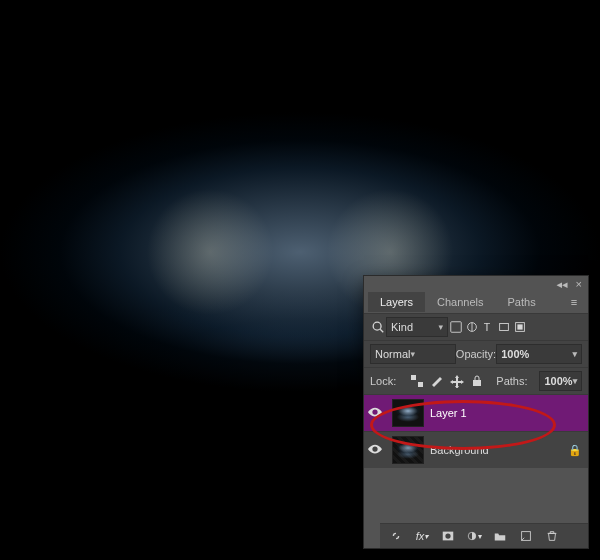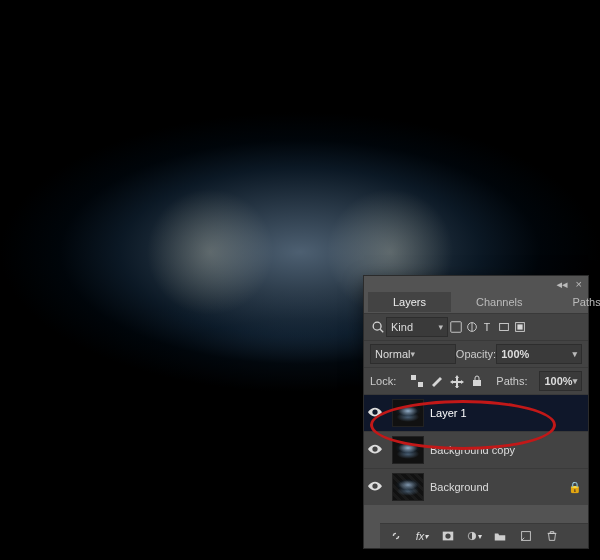--- a/index.html
+++ b/index.html
@@ -1,38 +1,38 @@
 <!DOCTYPE html>
 <html><head>
 <meta charset="utf-8">
 <style>
   html,body{margin:0;padding:0;width:600px;height:560px;overflow:hidden;font-family:"Segoe UI",Tahoma,sans-serif;background:#000;}
   .canvas{position:absolute;inset:0;background:radial-gradient(ellipse 300px 140px at 50% 45%,rgba(140,170,200,0.55),rgba(30,60,90,0.35) 60%,rgba(0,5,10,0.9) 80%,#000 100%),radial-gradient(ellipse 280px 120px at 50% 70%,rgba(100,140,180,0.35),rgba(10,30,50,0.2) 60%,transparent 85%),radial-gradient(circle 90px at 35% 45%,rgba(230,210,160,0.4),transparent 70%),radial-gradient(circle 90px at 65% 45%,rgba(230,210,160,0.4),transparent 70%),radial-gradient(circle 70px at 12% 8%,rgba(80,120,160,0.25),transparent 80%),radial-gradient(circle 70px at 88% 8%,rgba(80,120,160,0.25),transparent 80%),radial-gradient(circle 60px at 10% 92%,rgba(80,120,160,0.25),transparent 80%),radial-gradient(circle 60px at 90% 92%,rgba(80,120,160,0.25),transparent 80%),#010508;}
   .panel{position:absolute;right:12px;top:276px;width:224px;height:272px;background:#535353;color:#ddd;font-size:11px;box-shadow:0 0 0 1px #2b2b2b, 0 6px 18px rgba(0,0,0,.6);}
   .panel-top{display:flex;justify-content:flex-end;gap:8px;padding:2px 6px 0;color:#bbb;}
   .panel-top span{cursor:default;}
   .tabs{display:flex;align-items:center;padding:0 4px;height:22px;}
-  .tab{padding:4px 25px;color:#bbb;}
+  .tab{padding:4px 12px;color:#bbb;}
   .tab.active{background:#434343;color:#eee;}
   .tabs .menu{margin-left:auto;margin-right:2px;color:#ccc;}
   .row{display:flex;align-items:center;gap:0;padding:3px 6px;background:#434343;border-top:1px solid #393939;}
   .row select,.row .dd{background:#3a3a3a;color:#ddd;border:1px solid #2d2d2d;height:18px;font-size:11px;padding:0 4px;}
   .kind-row .dd{width:52px;display:flex;align-items:center;justify-content:space-between;}
   .dd .chev{font-size:9px;color:#bbb;}
   .ico{width:16px;height:16px;display:flex;align-items:center;justify-content:center;color:#ddd;}
   .ico svg{width:14px;height:14px;fill:#d6d6d6;}
   .blend-row .dd{width:100px;display:flex;align-items:center;}
   .lbl{color:#ccc;}
   .pct{width:42px;display:flex;align-items:center;justify-content:space-between;font-weight:bold;}
   .lock-row{gap:12px;}
   .lock-icons{display:flex;gap:6px;margin-left:2px;}
   .lock-icons .ico{width:14px;height:14px;}
   .layers{background:#434343;}
   .layer{display:flex;align-items:center;height:36px;border-top:1px solid #3a3a3a;padding:0 6px 0 0;}
-  .layer.sel{background:#0f172a;color:#fff;}
+  .layer.sel{background:#701a75;color:#fff;}
   .vis{width:22px;display:flex;justify-content:center;}
   .eye svg{width:14px;height:10px;fill:#ddd;}
   .thumb{width:30px;height:26px;margin:0 6px;border:1px solid #222;background:#111;position:relative;flex:none;}
   .thumb .t-jelly{position:absolute;inset:3px;background:radial-gradient(ellipse 14px 7px at 50% 40%,rgba(160,190,220,.9),rgba(20,40,60,.3) 70%,transparent 90%),radial-gradient(ellipse 14px 6px at 50% 70%,rgba(120,160,200,.55),transparent 80%);}
   .thumb.bg .t-bg{position:absolute;inset:0;background:repeating-linear-gradient(45deg,#111 0 3px,#1a1a1a 3px 6px);}
   .thumb.bg .t-jelly{opacity:.85;}
   .lname{flex:1;white-space:nowrap;overflow:hidden;}
   .lname.italic{}
   .lock-badge{width:14px;color:#ccc;text-align:center;}
   .panel-foot{position:absolute;bottom:0;left:16px;right:0;height:24px;background:#434343;border-top:1px solid #393939;display:flex;align-items:center;gap:10px;padding:0 8px;color:#cfcfcf;}
@@ -152,31 +152,20 @@
           <div class="t-jelly"></div>
         </div>
       <div class="lname">Layer 1</div>
     </div>
     <div class="layer">
       <div class="vis">
           <span class="eye"><svg viewBox="0 0 16 10">
               <path d="M8 0C3 0 0 5 0 5s3 5 8 5 8-5 8-5-3-5-8-5zm0 8a3 3 0 110-6 3 3 0 010 6z"></path>
             </svg></span>
         </div>
-      <div class="thumb">
-          <div class="t-jelly"></div>
-        </div>
-      <div class="lname">Background copy</div>
-    </div>
-    <div class="layer">
-      <div class="vis">
-          <span class="eye"><svg viewBox="0 0 16 10">
-              <path d="M8 0C3 0 0 5 0 5s3 5 8 5 8-5 8-5-3-5-8-5zm0 8a3 3 0 110-6 3 3 0 010 6z"></path>
-            </svg></span>
-        </div>
       <div class="thumb bg">
           <div class="t-bg"></div>
           <div class="t-jelly"></div>
         </div>
       <div class="lname italic">Background</div>
       <div class="lock-badge">🔒</div>
     </div>
   </div>
 
   <div class="panel-foot">

